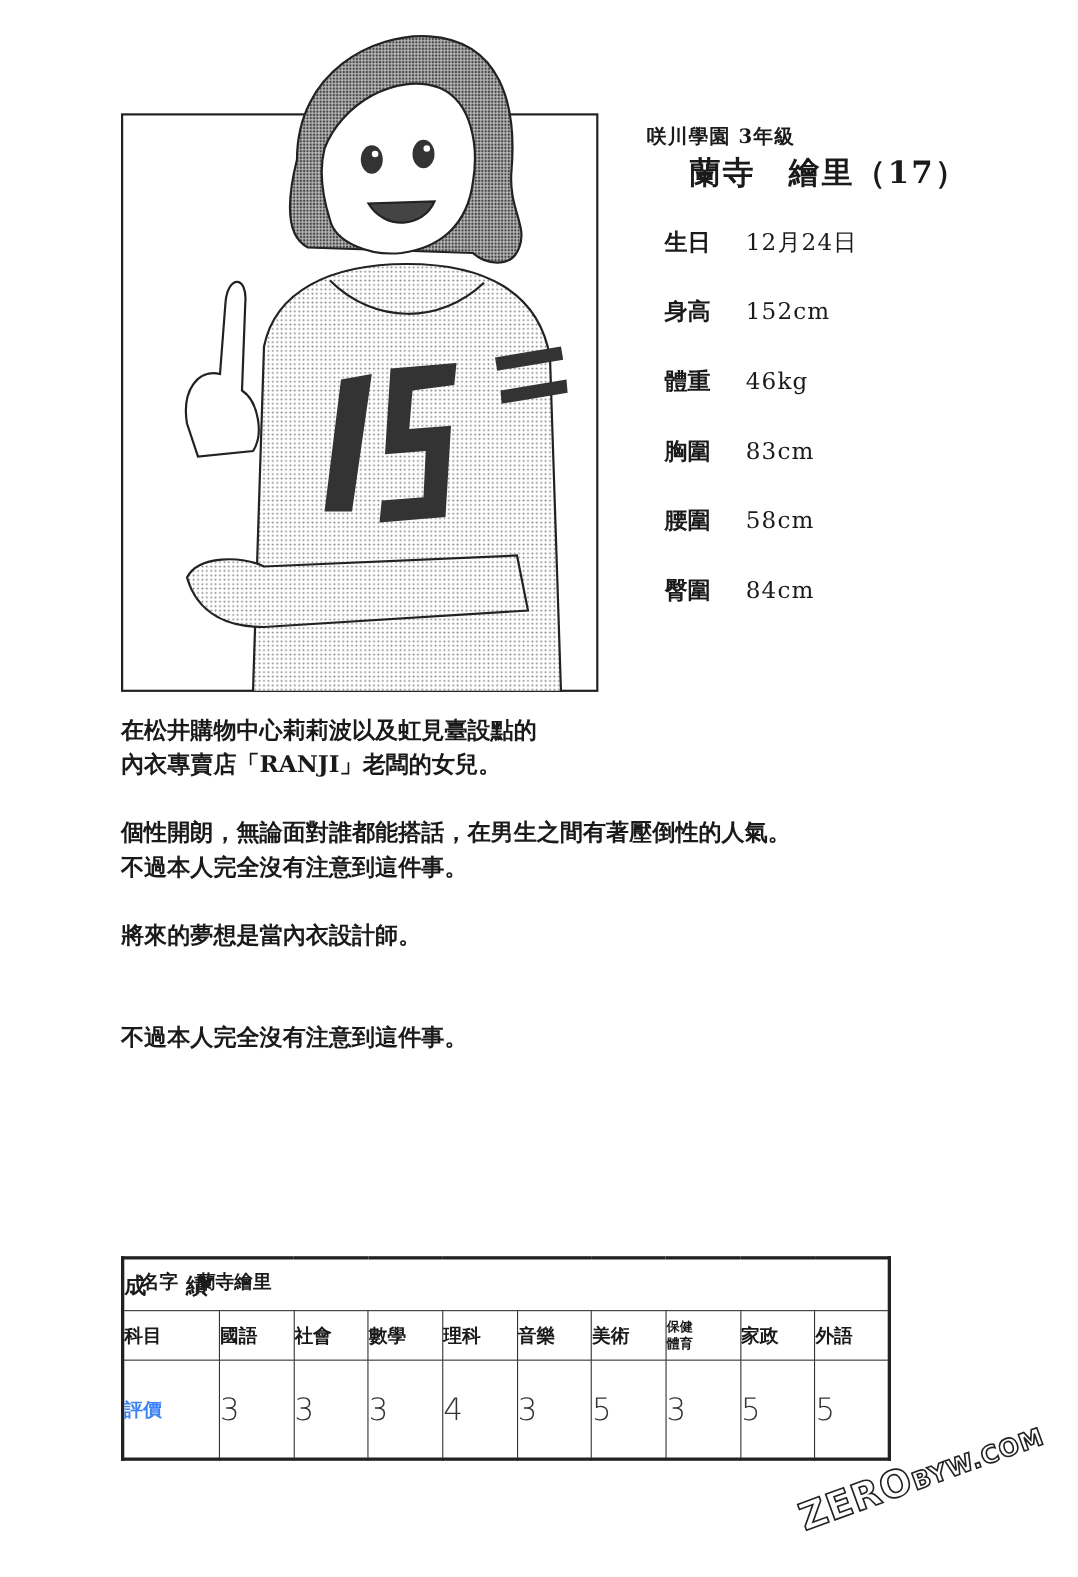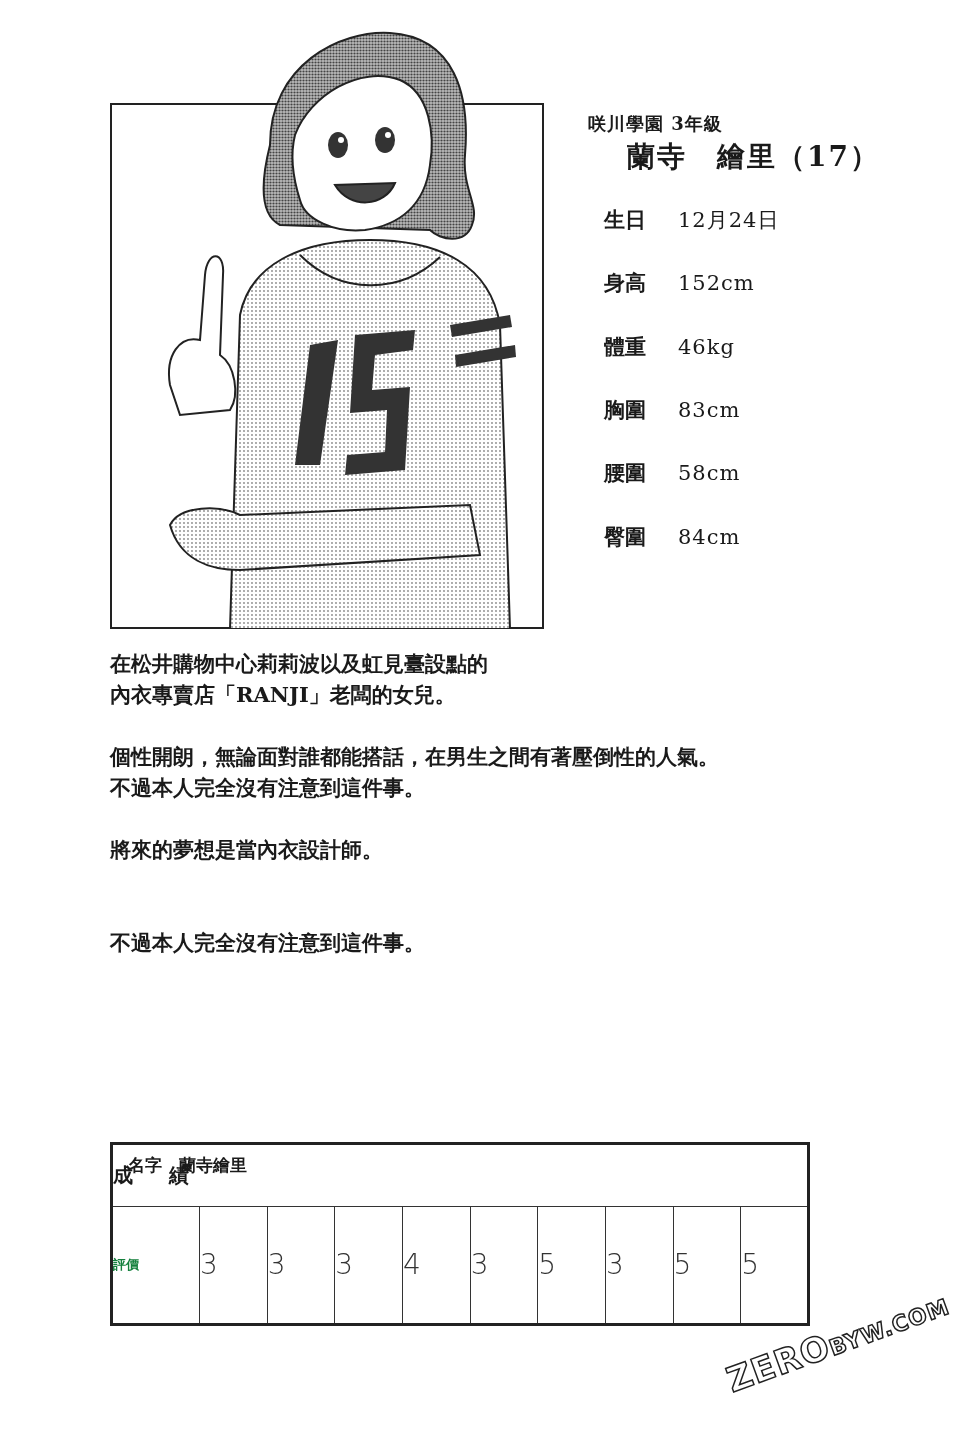--- a/index.html
+++ b/index.html
@@ -23,21 +23,21 @@
     .grade-name { position: absolute; left: 128px; top: 1113px; font-size: 17px; font-weight: bold; margin-top: 41px; }
     table.grades {
       position: absolute; left: 110px; top: 1142px; width: 700px; height: 184px;
       border-collapse: collapse; border: 3px solid #222; table-layout: fixed;
     }
     table.grades td { border: 1.5px solid #333; text-align: left; padding: 0; }
     .g-title { height: 46px; font-size: 20px; font-weight: bold; letter-spacing: 36px; }
     .g-subj td { height: 44px; font-size: 17px; font-weight: bold; }
     .g-subj td.small { font-size: 12px; line-height: 15px; }
     .g-val td { height: 88px; font-size: 28px; font-family: "DejaVu Sans", "Liberation Sans", sans-serif; font-weight: 300; color: #333; }
-    .g-val td.rowlbl { font-size: 13px; font-weight: bold; font-family: "DejaVu Serif", "Liberation Serif", serif; color: #15803d; }
+    .g-val td.rowlbl { font-size: 17px; font-weight: bold; font-family: "DejaVu Serif", "Liberation Serif", serif; color: #3b82f6; }
     .watermark {
       position: absolute; left: 735px; top: 1360px; transform: rotate(-20deg); transform-origin: left bottom;
       font-family: "DejaVu Sans", "Liberation Sans", sans-serif; font-weight: bold; font-size: 34px;
       color: #fff; -webkit-text-stroke: 1.5px #222; letter-spacing: 1px; white-space: nowrap;
     }
     .watermark .sm { font-size: 22px; }
   </style>
 </head>
 <body>
 
@@ -135,20 +135,35 @@
       <col>
       <col>
       <col>
       <col>
       <col>
   </colgroup>
   <tbody>
       <tr>
     <td colspan="10" class="g-title">成績</td>
   </tr>
+  <tr class="g-subj">
+    <td>科目</td>
+    <td>國語</td>
+    <td>社會</td>
+    <td>數學</td>
+    <td>理科</td>
+    <td>音樂</td>
+    <td>美術</td>
+    <td class="small">
+      <span>保健</span><br>
+      <span>體育</span>
+    </td>
+    <td>家政</td>
+    <td>外語</td>
+  </tr>
   <tr class="g-val">
     <td class="rowlbl">評價</td>
     <td>3</td>
     <td>3</td>
     <td>3</td>
     <td>4</td>
     <td>3</td>
     <td>5</td>
     <td>3</td>
     <td>5</td>

